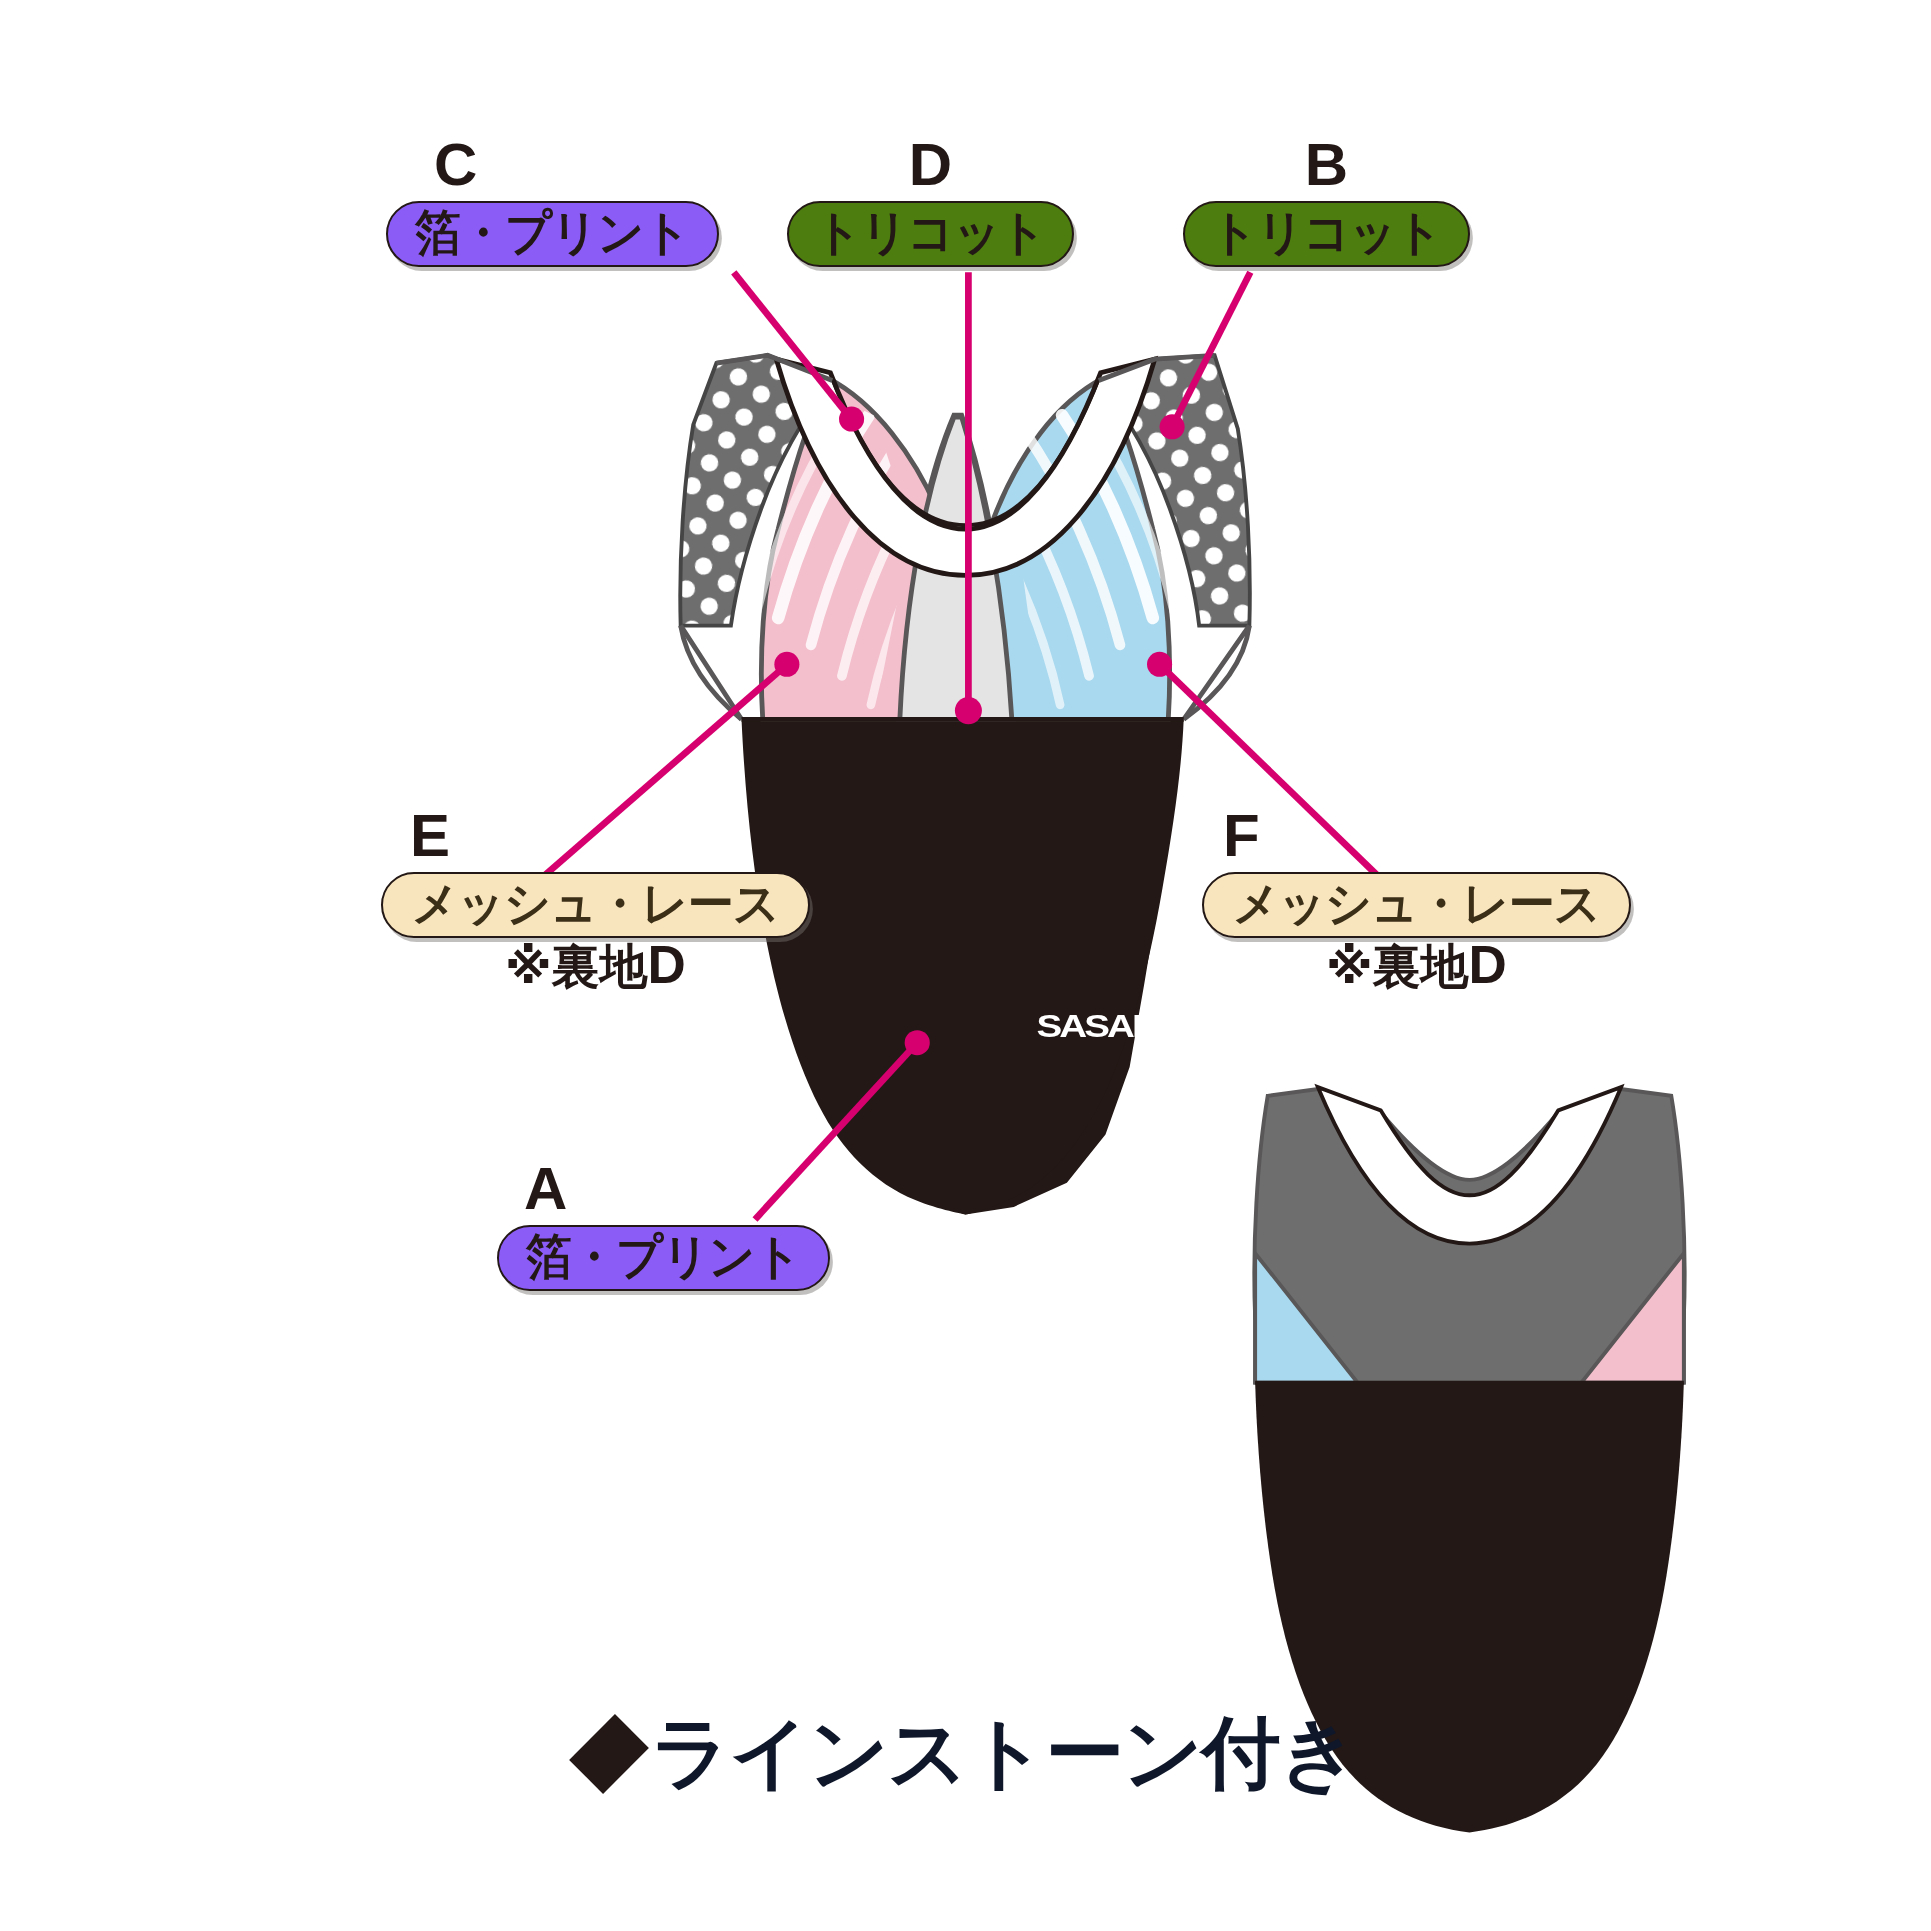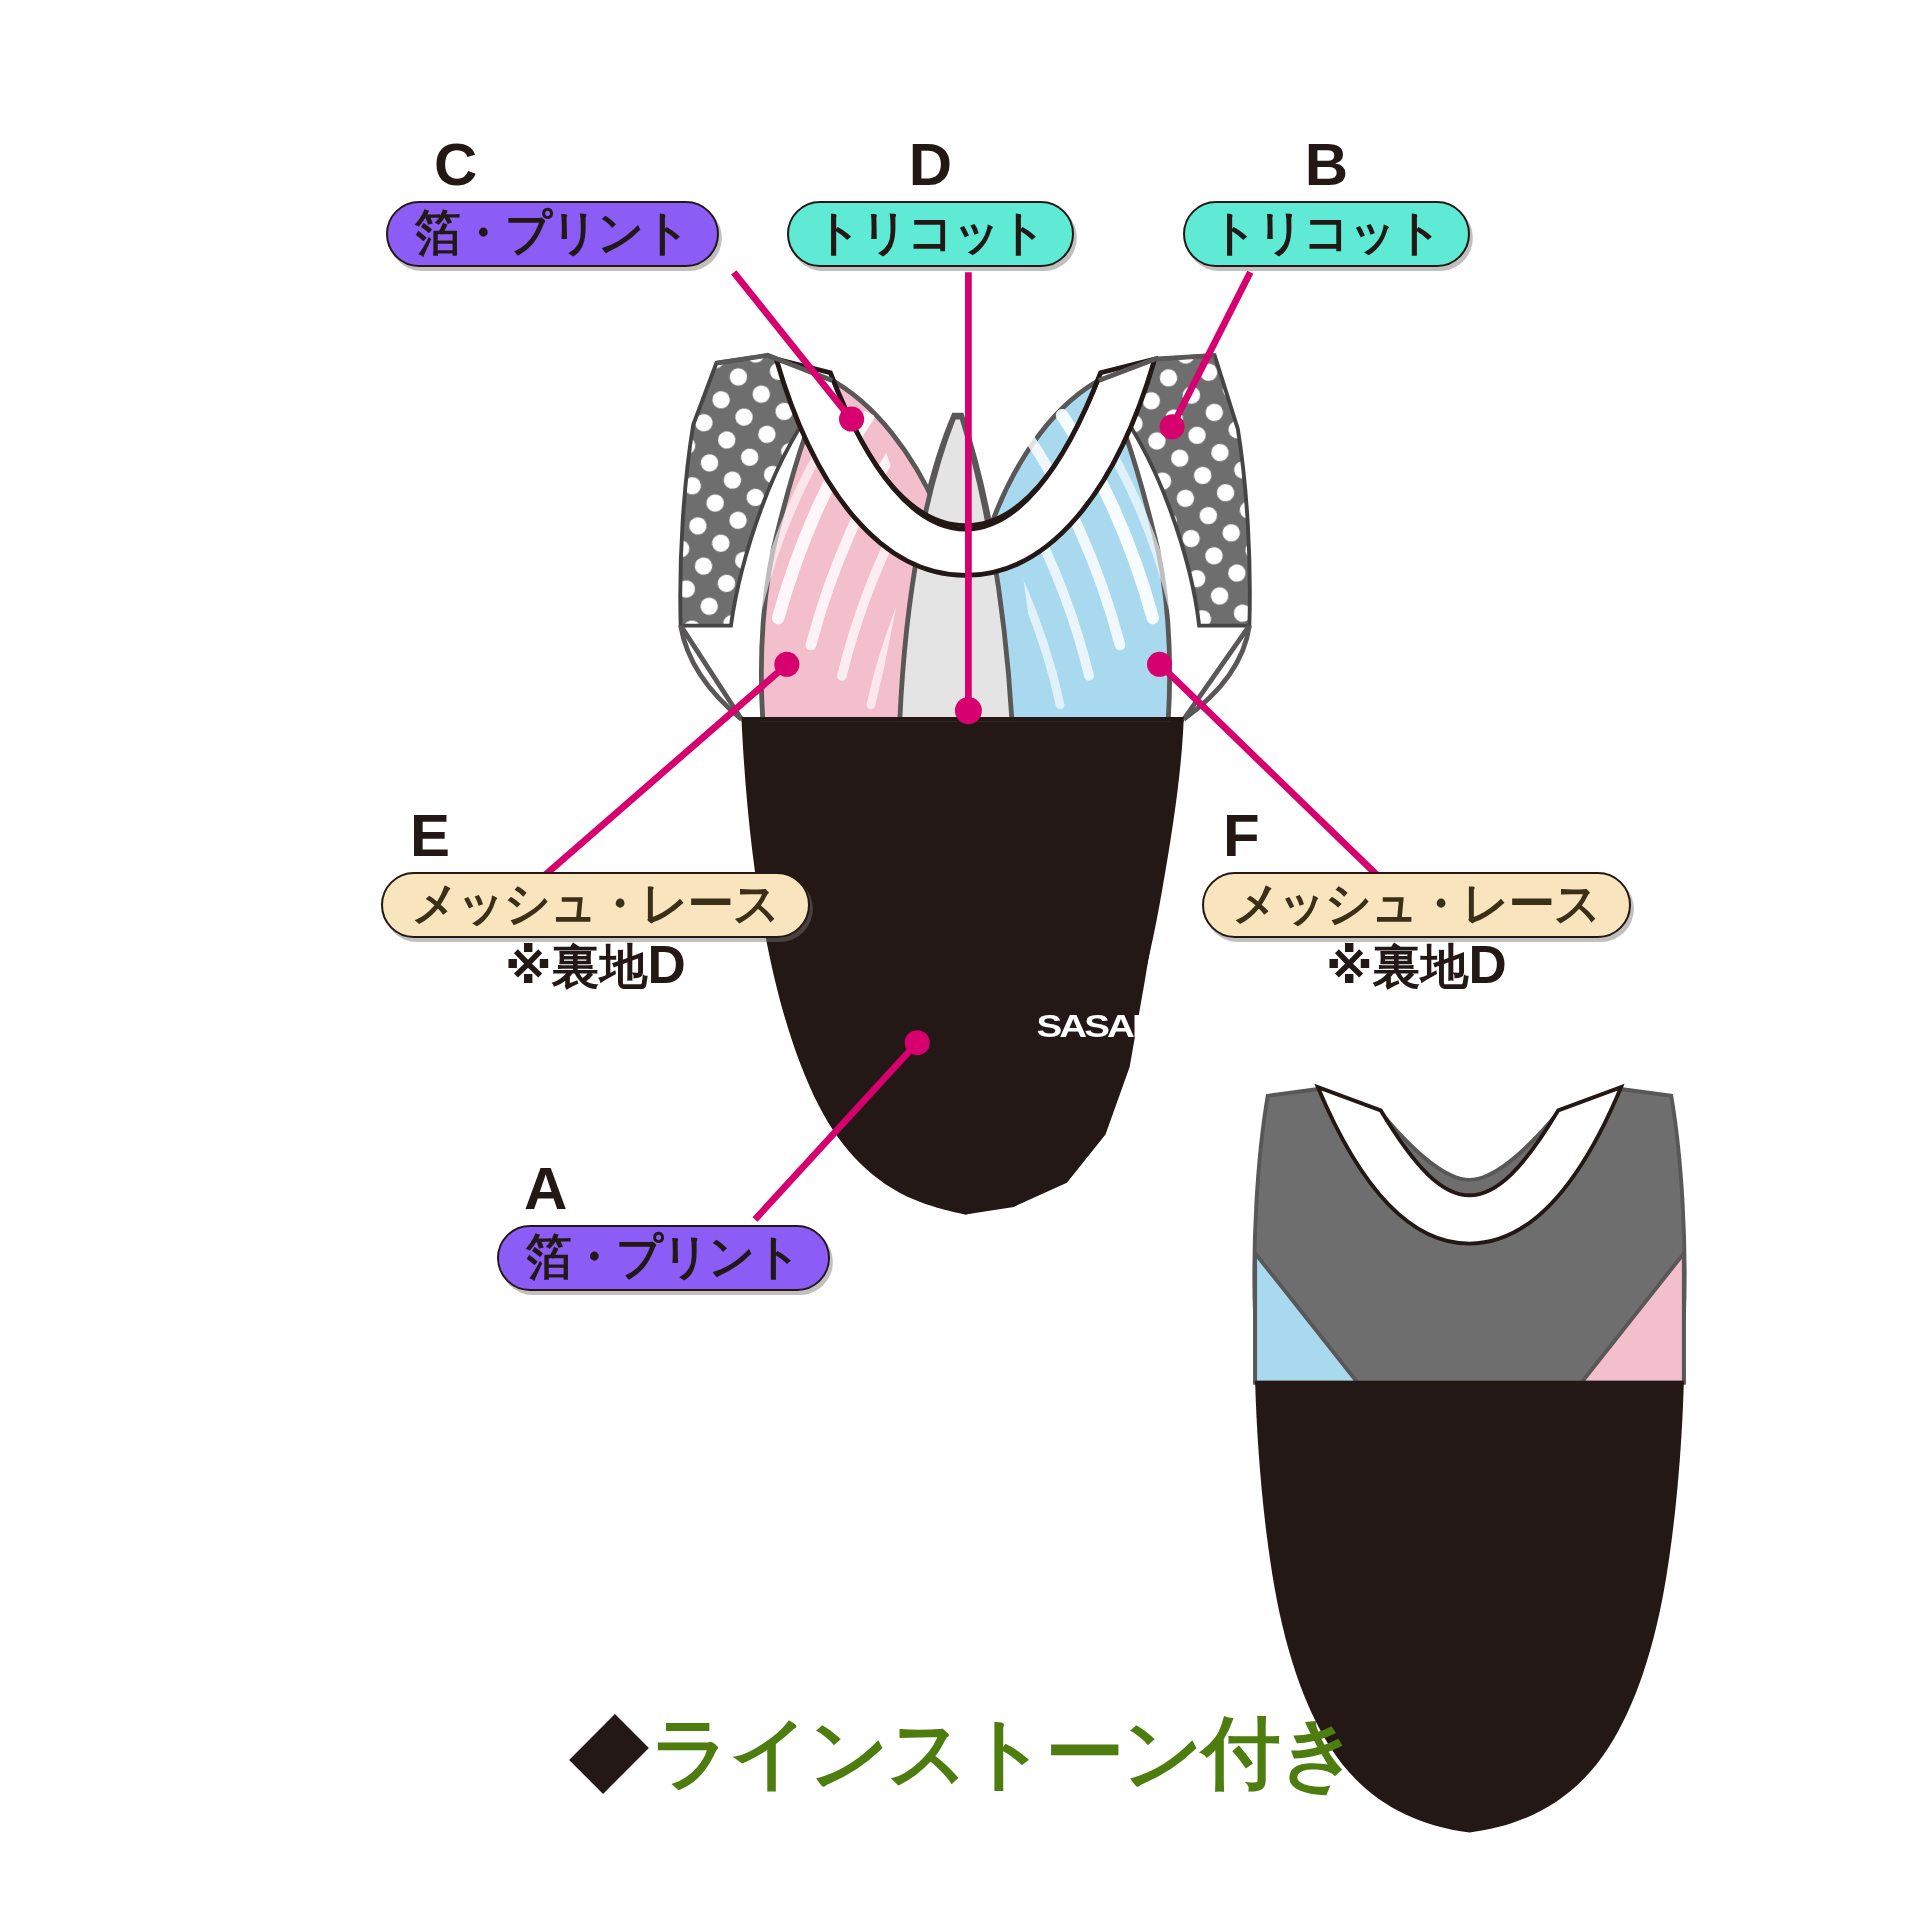--- a/index.html
+++ b/index.html
@@ -58,21 +58,21 @@
   .pill .pill-text {
     font-family: "DejaVu Sans", sans-serif;
     font-weight: bold;
     font-size: 48px;
     line-height: 1.05;
     color: #231815;
     letter-spacing: -1px;
     transform: scaleX(0.96);
   }
   .pill.blue   { background: #8b5cf6; }
-  .pill.pink   { background: #5eead4; }
+  .pill.pink   { background: #4d7c0f; }
   .pill.cream  { background: #f8e4bd; }
   .pill.cream .pill-text { color: #3c2f18; }
 
   .subnote {
     margin-top: 0;
     font-family: "DejaVu Sans", sans-serif;
     font-weight: bold;
     font-size: 48px;
     line-height: 1;
     color: #231815;
@@ -113,21 +113,21 @@
     width: 60px;
     height: 60px;
     background: #231815;
     transform: rotate(45deg) scale(0.80, 1.08);
   }
   #caption .caption-text {
     font-family: "DejaVu Sans", sans-serif;
     font-weight: bold;
     font-size: 79px;
     line-height: 1;
-    color: #4d7c0f;
+    color: #0f172a;
     letter-spacing: -1.9px;
     margin-left: 3.9px;
   }
 </style>
 </head>
 <body>
 
 <div id="stage">
 
   <svg id="art" viewBox="0 0 2000 2000">

